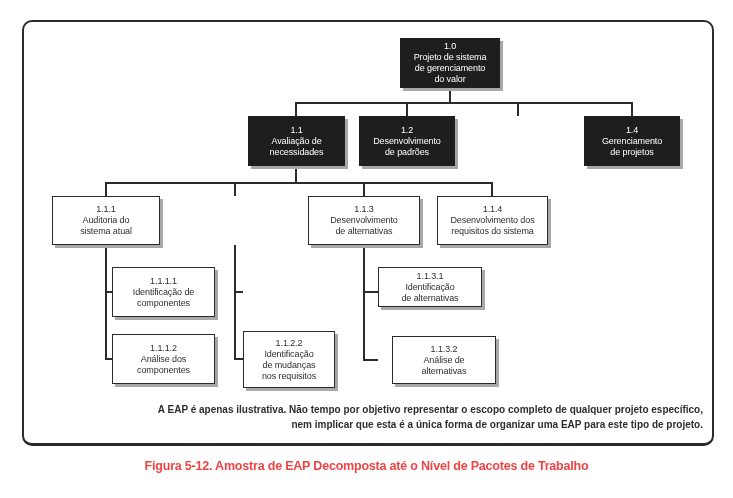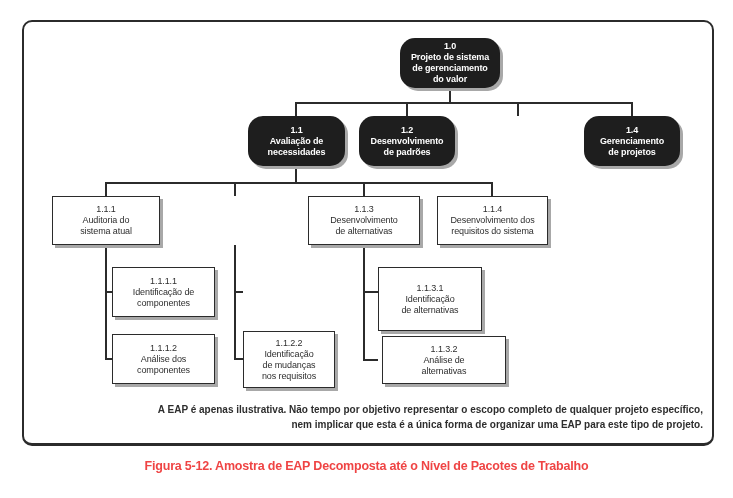--- a/index.html
+++ b/index.html
@@ -26,21 +26,21 @@
     background:transparent;
   }
   .cline{position:absolute;background:var(--ink);}
   .node{
     position:absolute;box-sizing:border-box;
     display:flex;flex-direction:column;justify-content:center;align-items:center;
     text-align:center;padding:2px 5px;
     box-shadow:3px 3px 0 var(--shadow);
     letter-spacing:-0.1px;
   }
-  .node.dark{background:var(--dark-fill);color:var(--dark-text);font-weight:bold;border-radius:15px;}
+  .node.dark{background:var(--dark-fill);color:var(--dark-text);font-weight:normal;}
   .node.light{background:var(--light-fill);color:#2e2e2e;border:1.5px solid var(--ink);}
   .node-id{font-size:9px;line-height:11px;}
   .node-label{font-size:9px;line-height:11px;white-space:pre-line;}
   .note{
     position:absolute;left:30px;top:402px;width:673px;
     text-align:right;color:#2e2e2e;
     font-size:10px;line-height:15px;font-weight:bold;
   }
   .caption{
     position:absolute;left:0;top:459px;width:733px;
@@ -127,26 +127,26 @@
     <div class="node-id">1.1.1.2</div>
     <div class="node-label">Análise dos
 componentes</div>
   </div>
   <div class="node light" style="left:243px;top:331px;width:92px;height:57px">
     <div class="node-id">1.1.2.2</div>
     <div class="node-label">Identificação
 de mudanças
 nos requisitos</div>
   </div>
-  <div class="node light" style="left:378px;top:267px;width:104px;height:64px">
+  <div class="node light" style="left:378px;top:267px;width:104px;height:40px">
     <div class="node-id">1.1.3.1</div>
     <div class="node-label">Identificação
 de alternativas</div>
   </div>
-  <div class="node light" style="left:382px;top:336px;width:124px;height:48px">
+  <div class="node light" style="left:392px;top:336px;width:104px;height:48px">
     <div class="node-id">1.1.3.2</div>
     <div class="node-label">Análise de
 alternativas</div>
   </div>
 
   <div class="note">
     <div>A EAP é apenas ilustrativa. Não tempo por objetivo representar o escopo completo de qualquer projeto específico,</div>
     <div>nem implicar que esta é a única forma de organizar uma EAP para este tipo de projeto.</div>
   </div>
   <div class="caption">Figura 5-12. Amostra de EAP Decomposta até o Nível de Pacotes de Trabalho</div>

